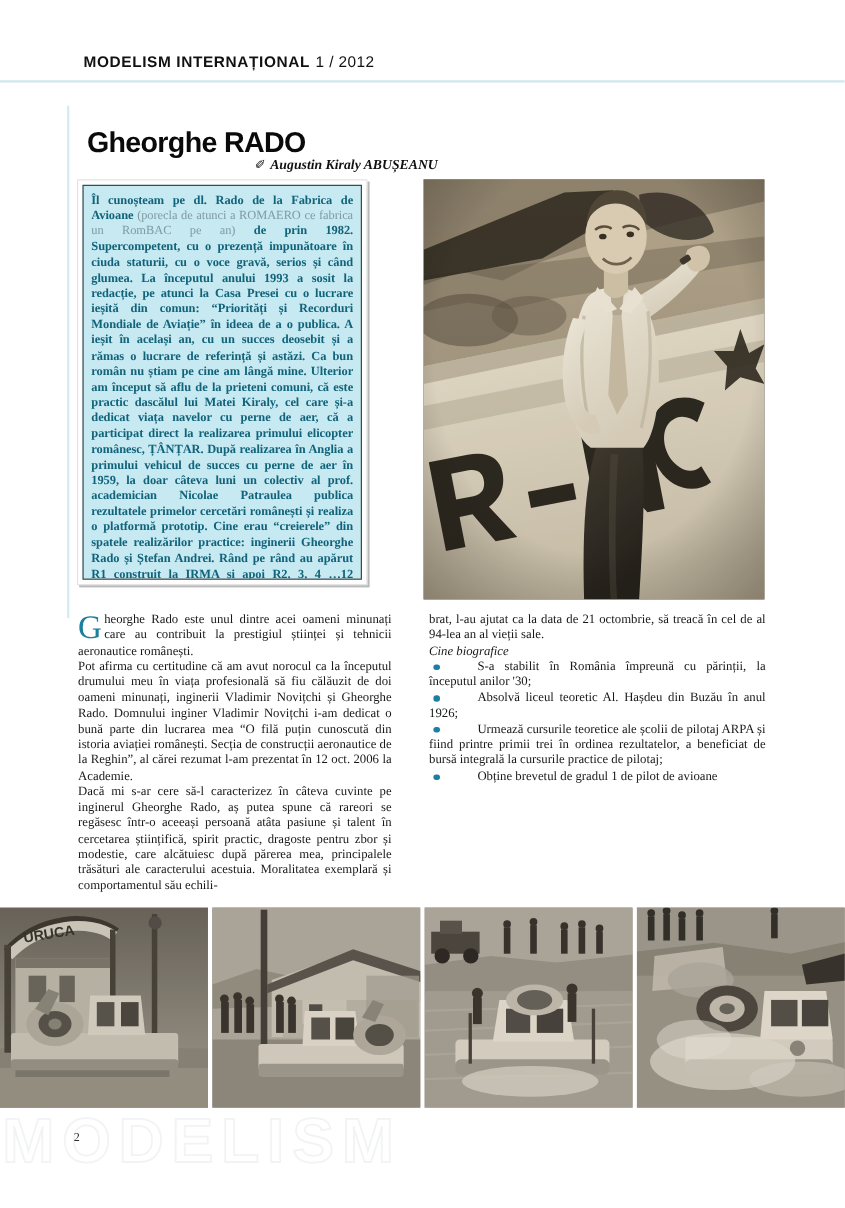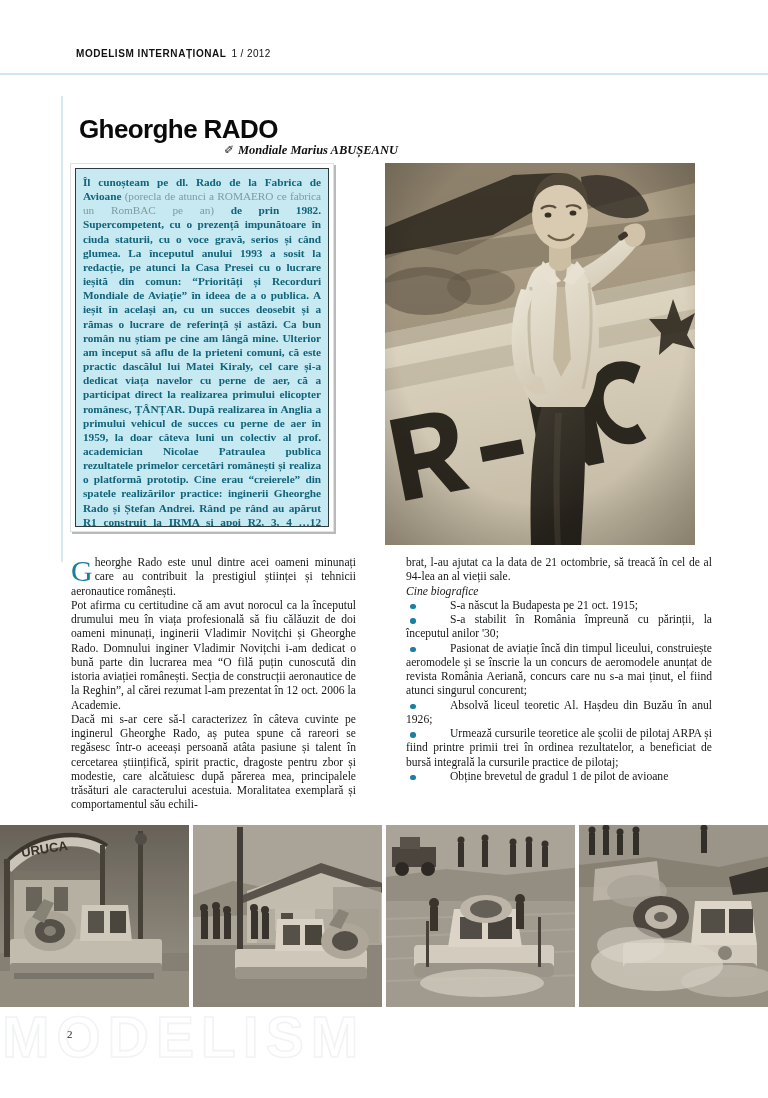--- a/index.html
+++ b/index.html
@@ -16,21 +16,21 @@
     color: #1a1a1a;
   }
 
   
   .masthead {
     position: absolute;
     left: 76px;
     top: 48px;
     font-family: "Liberation Sans", sans-serif;
     font-weight: bold;
-    font-size: 10px;
+    font-size: 14px;
     letter-spacing: 0.55px;
     color: #111;
     white-space: nowrap;
   }
   .masthead .issue {
     font-weight: normal;
     letter-spacing: 0.4px;
     padding-left: 5px;
   }
   .header-rule {
@@ -138,21 +138,21 @@
     position: absolute;
     top: 556px;
     font-family: "Liberation Serif", serif;
     font-size: 11.6px;
     line-height: 14.25px;
     text-align: justify;
     color: #16181a;
     hyphens: auto;
   }
   .col-left  { left: 71px;  width: 285px; }
-  .col-right { left: 406px; width: 306px; }
+  .col-right { left: 390px; width: 306px; }
 
   .col p { margin: 0; }
 
   .dropcap {
     float: left;
     font-family: "Liberation Serif", serif;
     font-size: 30px;
     line-height: 25px;
     font-weight: normal;
     color: #1a7fa0;
@@ -231,21 +231,21 @@
 <body>
 
 <div class="masthead">
   <span>MODELISM INTERNAȚIONAL</span><span class="issue">1 / 2012</span>
 </div>
 <div class="header-rule"></div>
 <div class="left-accent"></div>
 
 <h1 class="title">Gheorghe RADO</h1>
 <div class="byline">
-  <span class="pen">✐</span><span>Mondiale Marius ABUȘEANU</span>
+  <span class="pen">✐</span><span>Augustin Kiraly ABUȘEANU</span>
 </div>
 
 <div class="intro-outer">
   <div class="intro-inner">
     <div class="intro-text">
       <span>Îl cunoșteam pe dl. Rado de la Fabrica de Avioane</span><span class="soft"> (porecla de atunci a ROMAERO ce fabrica un RomBAC pe an) </span><span>de prin 1982. Supercompetent, cu o prezență impunătoare în ciuda staturii, cu o voce gravă, serios și când glumea. La începutul anului 1993 a sosit la redacție, pe atunci la Casa Presei cu o lucrare ieșită din comun: “Priorități și Recorduri Mondiale de Aviație” în ideea de a o publica. A ieșit în același an, cu un succes deosebit și a rămas o lucrare de referință și astăzi. Ca bun român nu știam pe cine am lângă mine. Ulterior am început să aflu de la prieteni comuni, că este practic dascălul lui Matei Kiraly, cel care și-a dedicat viața navelor cu perne de aer, că a participat direct la realizarea primului elicopter românesc, ȚÂNȚAR. După realizarea în Anglia a primului vehicul de succes cu perne de aer în 1959, la doar câteva luni un colectiv al prof. academician Nicolae Patraulea publica rezultatele primelor cercetări românești și realiza o platformă prototip. Cine erau “creierele” din spatele realizărilor practice: inginerii Gheorghe Rado și Ștefan Andrei. Rând pe rând au apărut R1 construit la IRMA și apoi R2, 3, 4 …12 construite prin diverse colaborări la INCREST.</span>
       
     </div>
   </div>
 </div>
@@ -350,29 +350,21 @@
   <p>Pot afirma cu certitudine că am avut norocul ca la începutul drumului meu în viața profesională să fiu călăuzit de doi oameni minunați, inginerii Vladimir Novițchi și Gheorghe Rado. Domnului inginer Vladimir Novițchi i-am dedicat o bună parte din lucrarea mea “O filă puțin cunoscută din istoria aviației românești. Secția de construcții aeronautice de la Reghin”, al cărei rezumat l-am prezentat în 12 oct. 2006 la Academie.</p>
   <p>Dacă mi s-ar cere să-l caracterizez în câteva cuvinte pe inginerul Gheorghe Rado, aș putea spune că rareori se regăsesc într-o aceeași persoană atâta pasiune și talent în cercetarea științifică, spirit practic, dragoste pentru zbor și modestie, care alcătuiesc după părerea mea, principalele trăsături ale caracterului acestuia. Moralitatea exemplară și comportamentul său echili-</p>
 </div>
 
 <div class="col col-right">
   <p>brat, l-au ajutat ca la data de 21 octombrie, să treacă în cel de al 94-lea an al vieții sale.</p>
   <p class="note-head">Cine biografice</p>
 
   <div class="bullet-row">
     <span class="bullet-dot"></span>
-    <span class="bullet-body">S-a născut la Budapesta pe 21 oct. 1915;</span>
-  </div>
-  <div class="bullet-row">
-    <span class="bullet-dot"></span>
     <span class="bullet-body">S-a stabilit în România împreună cu părinții, la începutul anilor '30;</span>
-  </div>
-  <div class="bullet-row">
-    <span class="bullet-dot"></span>
-    <span class="bullet-body">Pasionat de aviație încă din timpul liceului, construiește aeromodele și se înscrie la un concurs de aeromodele anunțat de revista România Aeriană, concurs care nu s-a mai ținut, el fiind atunci singurul concurent;</span>
   </div>
   <div class="bullet-row">
     <span class="bullet-dot"></span>
     <span class="bullet-body">Absolvă liceul teoretic Al. Hașdeu din Buzău în anul 1926;</span>
   </div>
   <div class="bullet-row">
     <span class="bullet-dot"></span>
     <span class="bullet-body">Urmează cursurile teoretice ale școlii de pilotaj ARPA și fiind printre primii trei în ordinea rezultatelor, a beneficiat de bursă integrală la cursurile practice de pilotaj;</span>
   </div>
   <div class="bullet-row">

